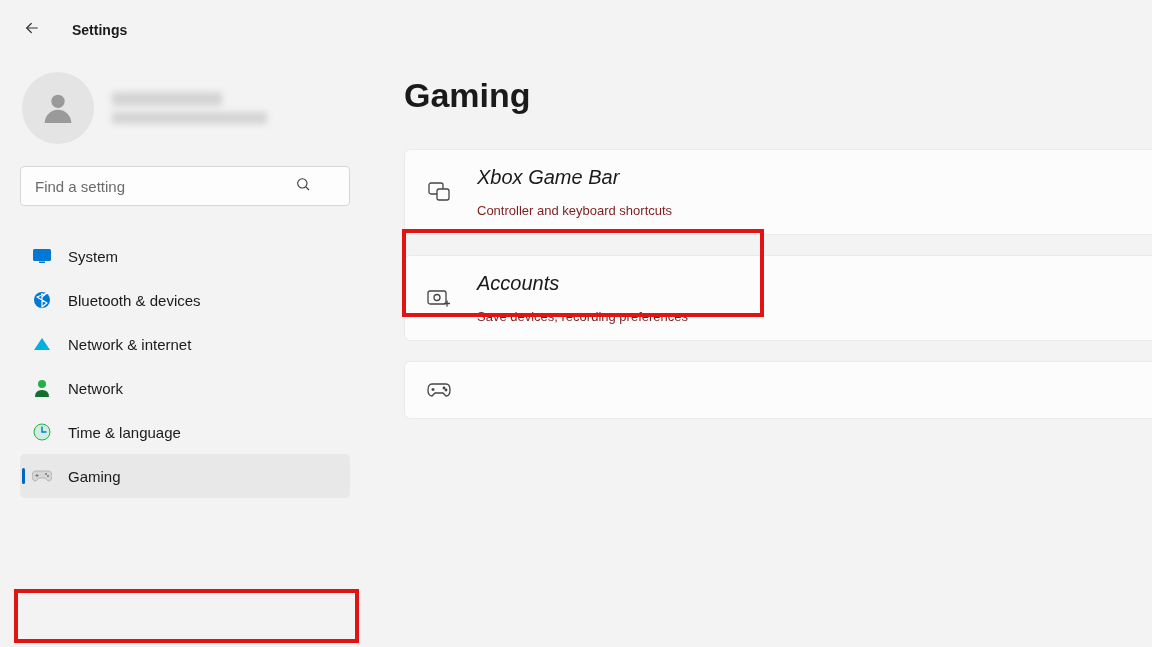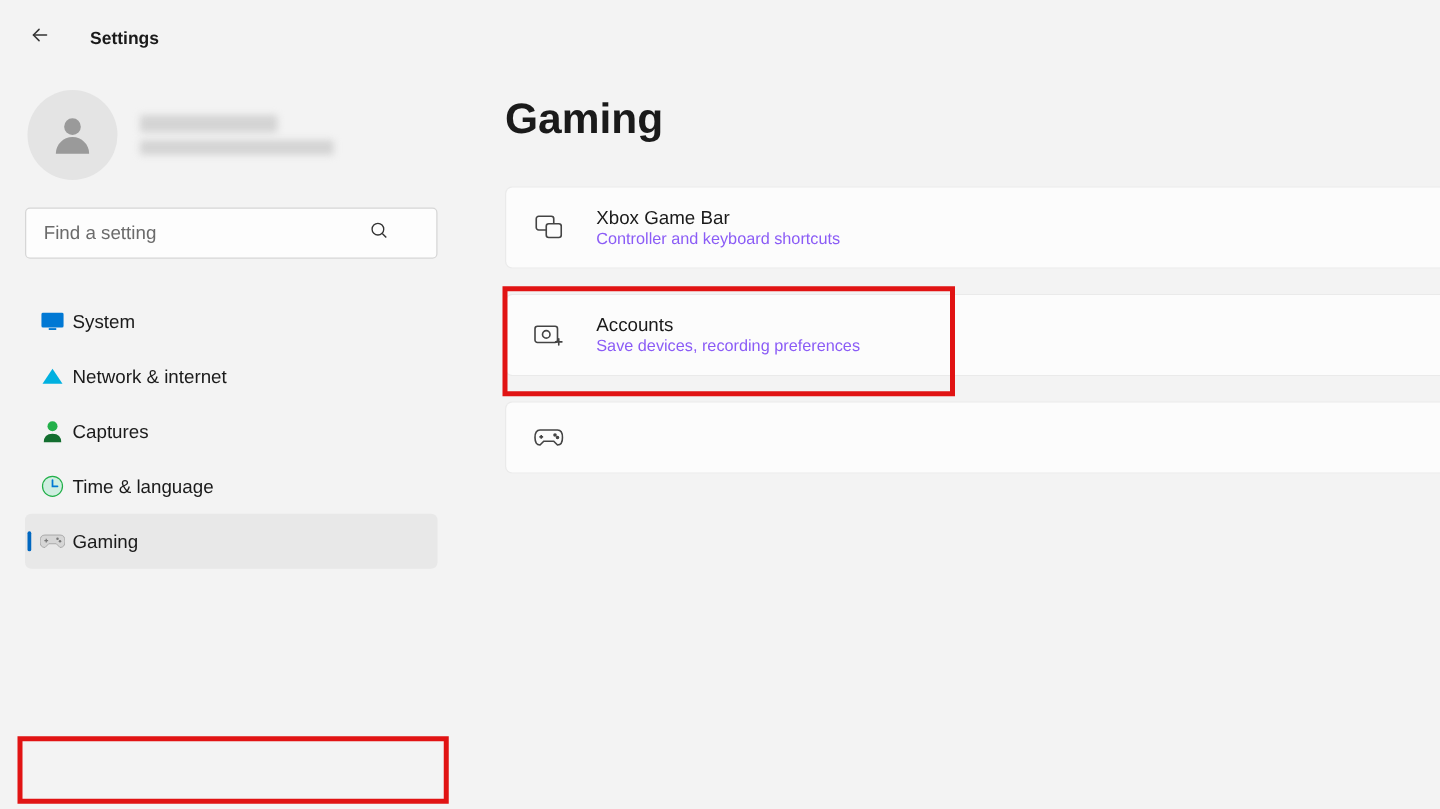--- a/index.html
+++ b/index.html
@@ -71,21 +71,21 @@
     font-size: 15px;
     width: 260px;
     color: #333;
   }
   .searchbox input::placeholder { color: #6b6b6b; }
 
   .nav { display: flex; flex-direction: column; }
   .nav-item {
     display: flex;
     align-items: center;
-    gap: 6px;
+    gap: 16px;
     padding: 12px 10px 12px 12px;
     border-radius: 5px;
     font-size: 15px;
     cursor: pointer;
   }
   .nav-item.active {
     background: #e8e8e8;
     position: relative;
   }
   .nav-item.active::before {
@@ -122,22 +122,22 @@
     align-items: center;
     gap: 26px;
     cursor: pointer;
     width: 100%;
   }
   .card-icon {
     width: 24px; height: 24px;
     display: flex; align-items: center; justify-content: center;
   }
   .card-texts { display:flex; flex-direction:column; }
-  .card-title { font-size: 15px; font-weight: 400; }
-  .card-sub { font-size: 13px; color: #8b5cf6; margin-top: 0; }
+  .card-title { font-size: 20px; font-weight: 400; font-style: italic; }
+  .card-sub { font-size: 13px; color: #7f1d1d; margin-top: 14px; }
 
   
   .hl {
     position: absolute;
     border: 4px solid #e11313;
     pointer-events: none;
   }
 
   
   .ic-system { color: #0078d4; }
@@ -191,35 +191,44 @@
       <div class="nav-item">
         <span class="nav-icon ic-system">
           <svg width="18" height="14" viewBox="0 0 18 14">
               <rect x="0" y="0" width="18" height="12" rx="1.5" fill="#0078d4"></rect>
               <rect x="6" y="12.5" width="6" height="1.5" fill="#0078d4"></rect>
             </svg>
         </span>
         <span>System</span>
       </div>
       <div class="nav-item">
+        <span class="nav-icon ic-bt">
+          <svg width="16" height="20" viewBox="0 0 16 20">
+              <circle cx="8" cy="10" r="8" fill="#0078d4"></circle>
+              <path d="M8 3v14l5-4-10-6 10-4-5 4" fill="none" stroke="white" stroke-width="1.2" stroke-linejoin="round"></path>
+            </svg>
+        </span>
+        <span>Bluetooth &amp; devices</span>
+      </div>
+      <div class="nav-item">
         <span class="nav-icon ic-net">
           <svg width="18" height="14" viewBox="0 0 18 14">
               <path d="M9 1 L17 13 L1 13 Z" fill="#00b0e0"></path>
             </svg>
         </span>
         <span>Network &amp; internet</span>
       </div>
       <div class="nav-item">
         <span class="nav-icon ic-acct">
           <svg width="16" height="18" viewBox="0 0 16 18">
               <circle cx="8" cy="5" r="4" fill="#23b04a"></circle>
               <path d="M1 18 Q1 11 8 11 Q15 11 15 18 Z" fill="#136e2f"></path>
             </svg>
         </span>
-        <span>Captures</span>
+        <span>Network</span>
       </div>
       <div class="nav-item">
         <span class="nav-icon ic-time">
           <svg width="18" height="18" viewBox="0 0 18 18">
               <circle cx="9" cy="9" r="8" fill="#cfeee0" stroke="#23b04a" stroke-width="1"></circle>
               <path d="M9 4 V9 H13" stroke="#0078d4" stroke-width="1.4" fill="none" stroke-linecap="round"></path>
             </svg>
         </span>
         <span>Time &amp; language</span>
       </div>

